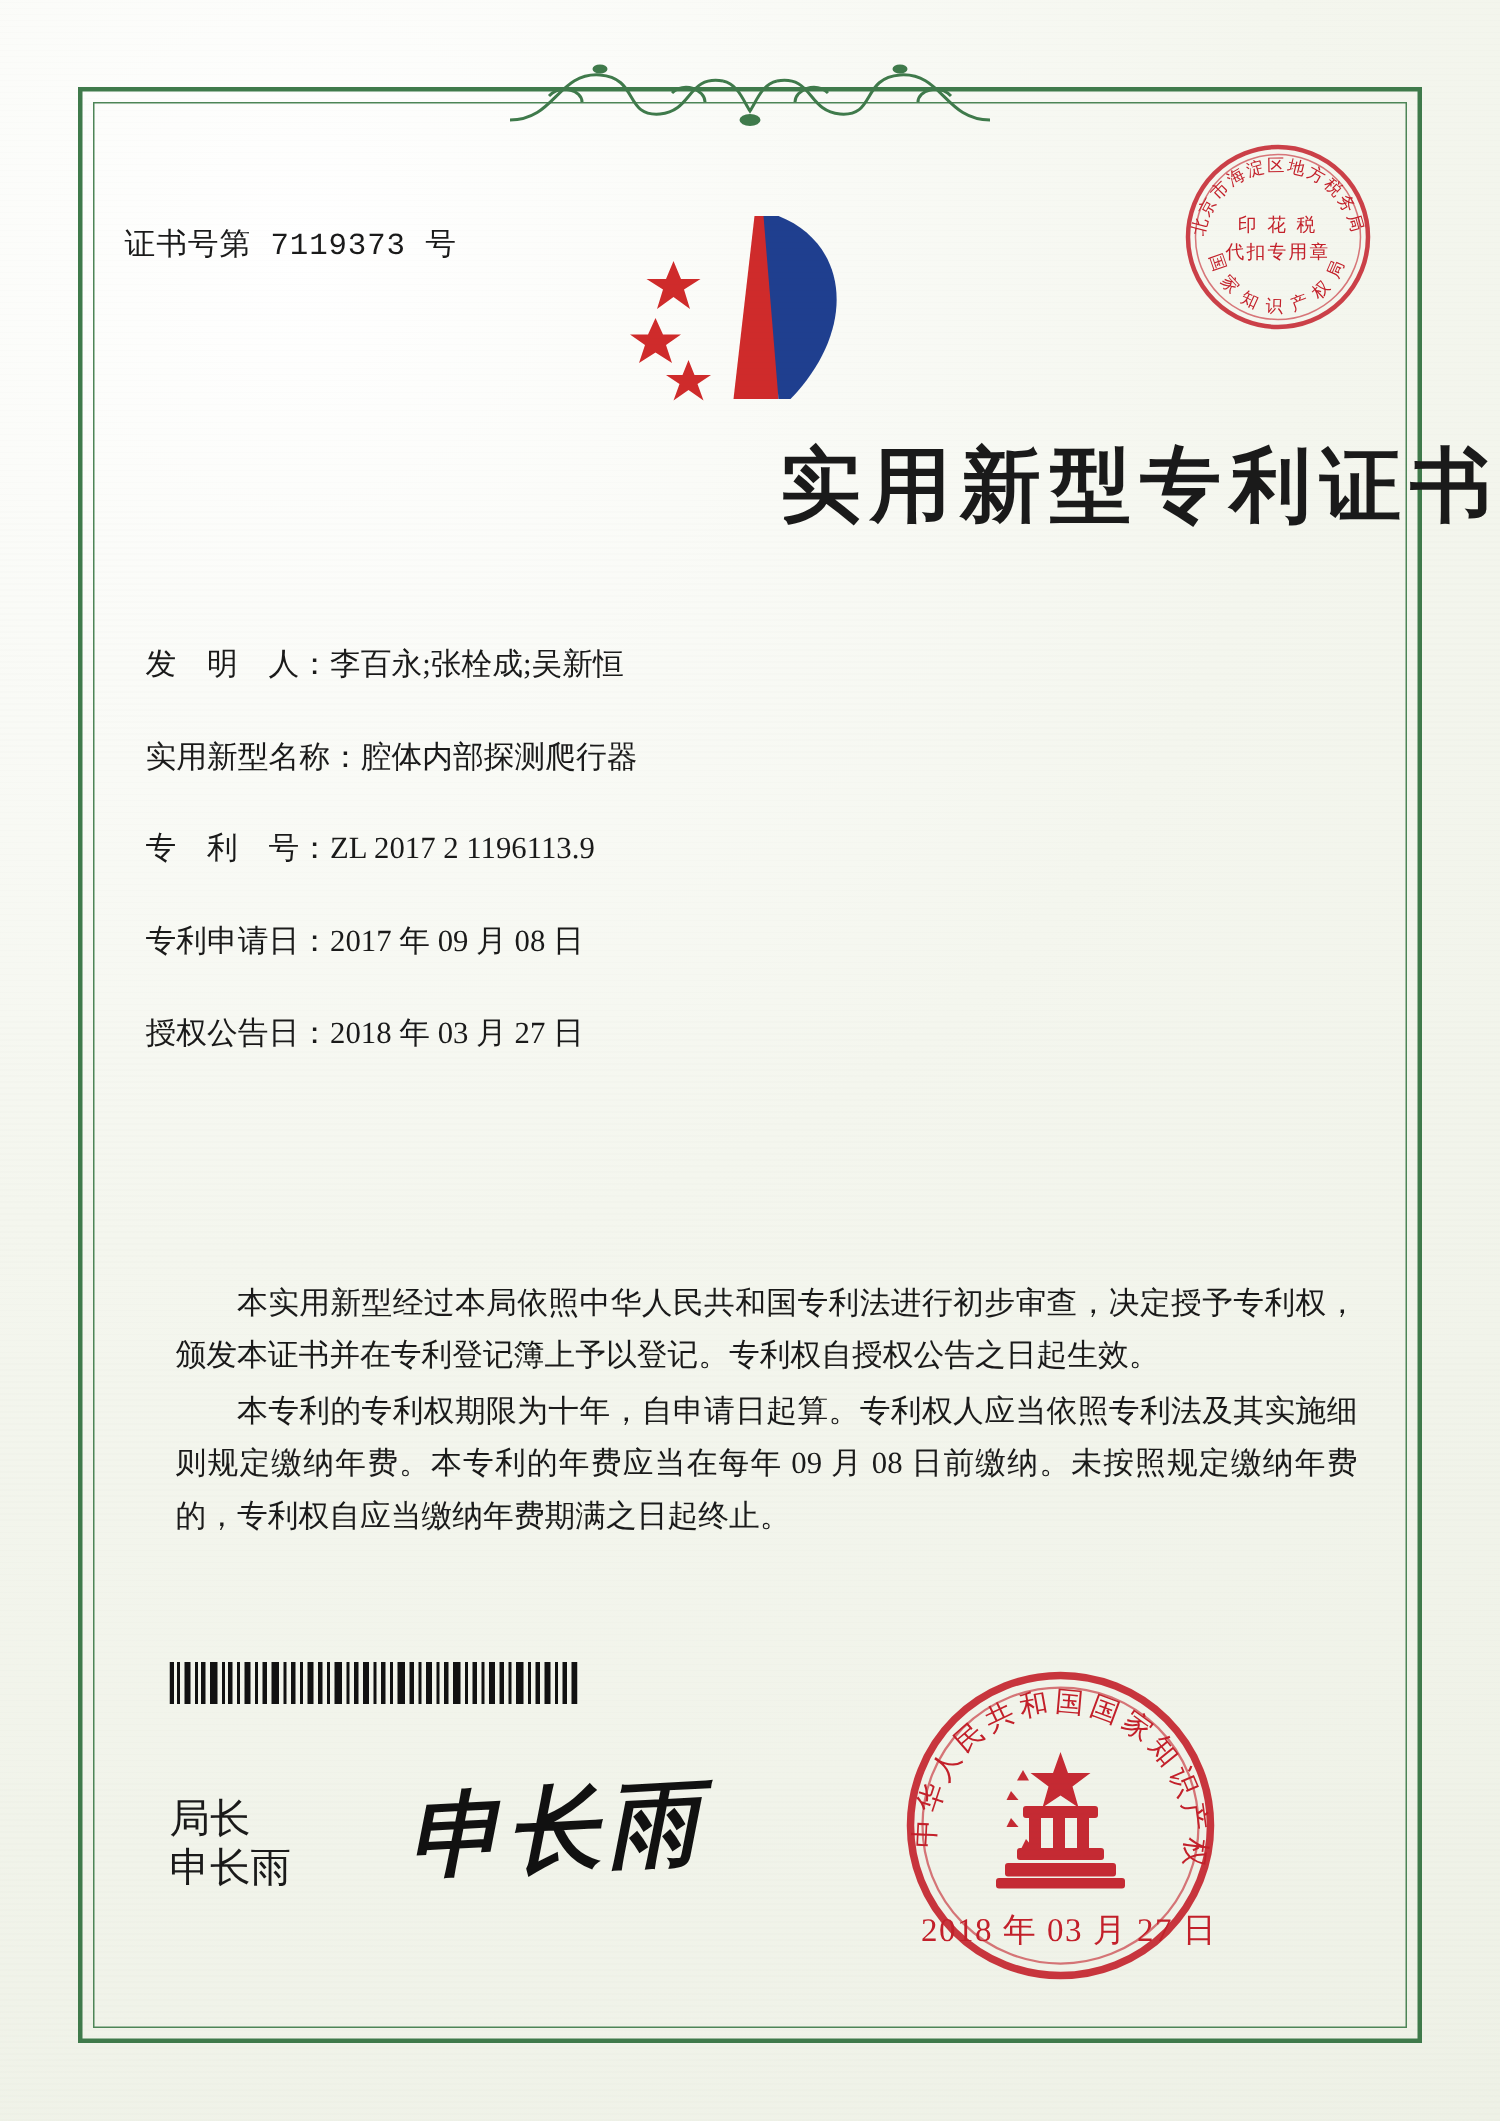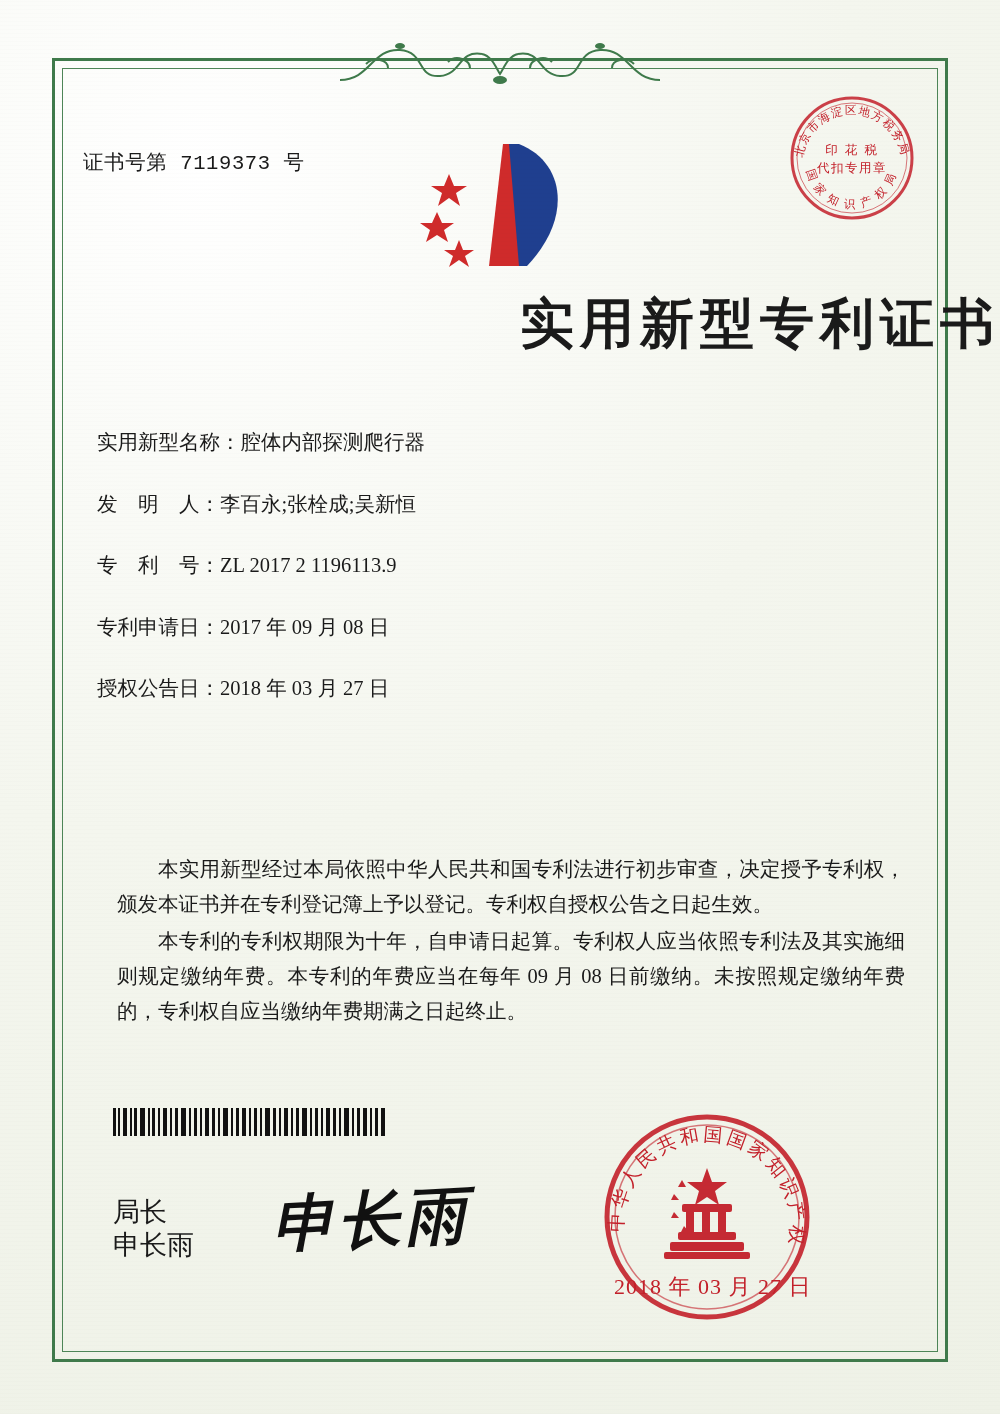--- a/index.html
+++ b/index.html
@@ -235,26 +235,26 @@
       <textPath href="#arcBot" startOffset="6%">国 家 知 识 产 权 局</textPath>
     </text>
     <text x="70" y="66" text-anchor="middle" font-size="12.5" fill="#c3202a" font-family="Liberation Serif, serif" letter-spacing="2">印 花 税</text>
     <text x="70" y="84" text-anchor="middle" font-size="12.5" fill="#c3202a" font-family="Liberation Serif, serif" letter-spacing="1.5">代扣专用章</text>
   </svg>
 
   <div class="title">实用新型专利证书</div>
 
   <div class="fields">
     <div class="field-row">
+      <span class="field-label">发　明　人：</span>
+      <span class="field-value">李百永;张栓成;吴新恒</span>
+    </div>
+    <div class="field-row">
       <span class="field-label">实用新型名称：</span>
       <span class="field-value">腔体内部探测爬行器</span>
-    </div>
-    <div class="field-row">
-      <span class="field-label">发　明　人：</span>
-      <span class="field-value">李百永;张栓成;吴新恒</span>
     </div>
     <div class="field-row">
       <span class="field-label">专　利　号：</span>
       <span class="field-value">ZL 2017 2 1196113.9</span>
     </div>
     <div class="field-row">
       <span class="field-label">专利申请日：</span>
       <span class="field-value">2017 年 09 月 08 日</span>
     </div>
     <div class="field-row">

